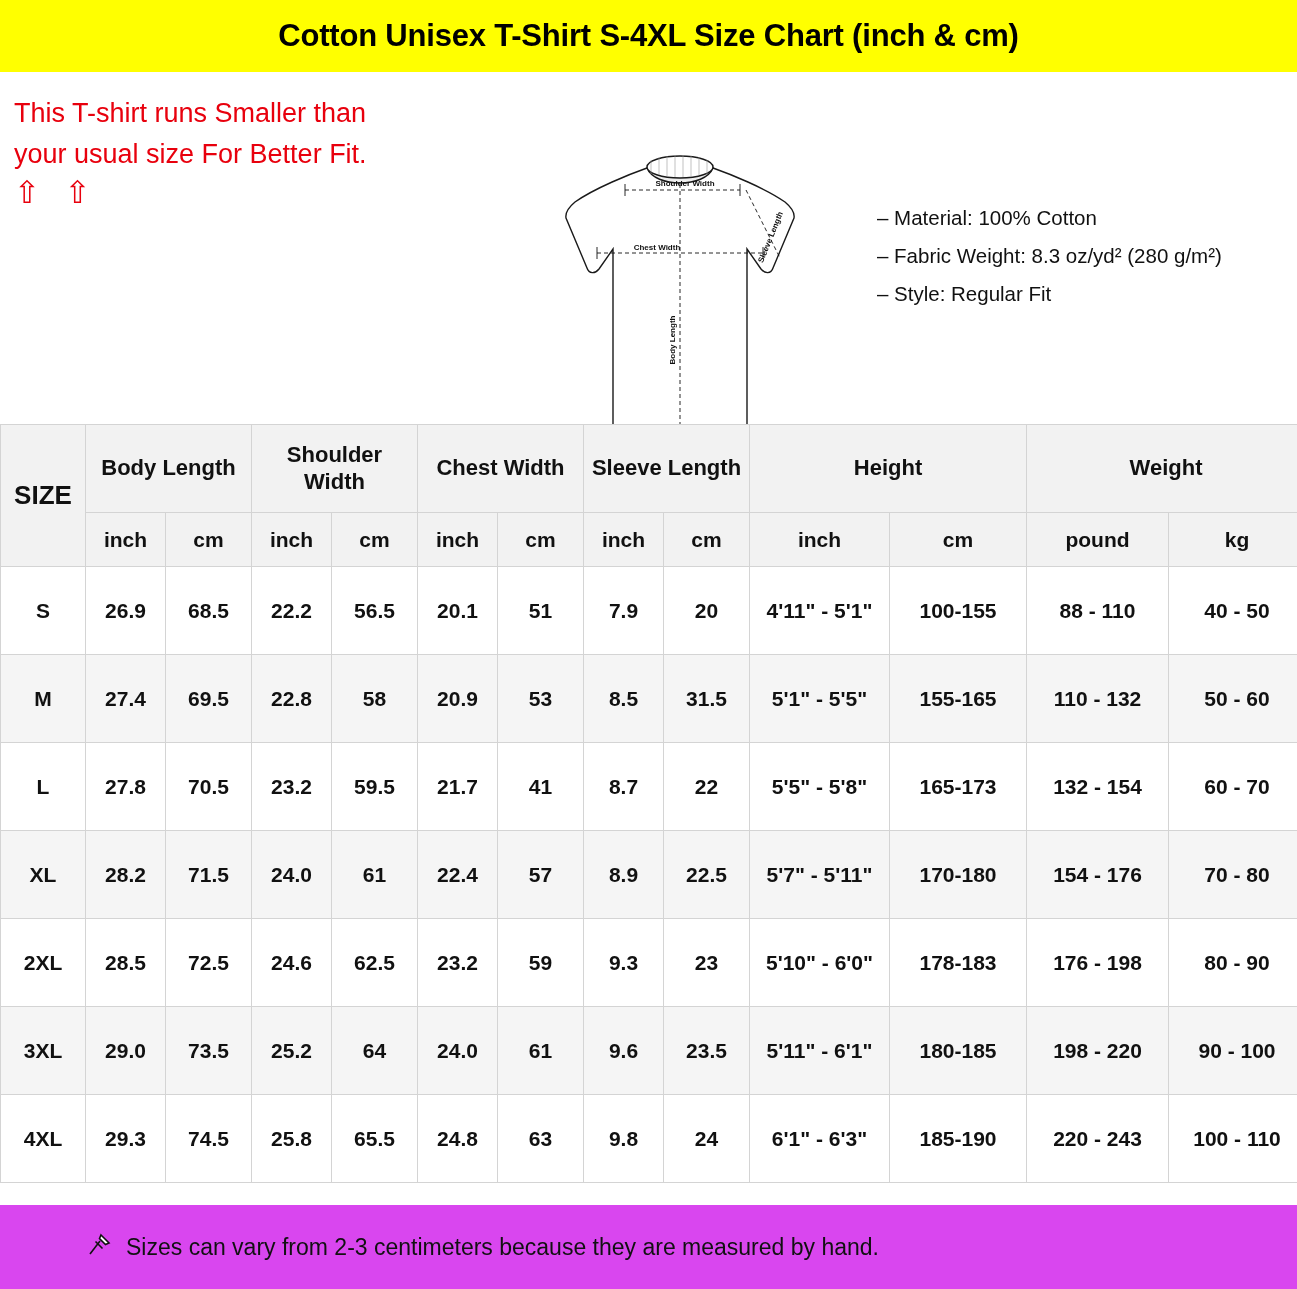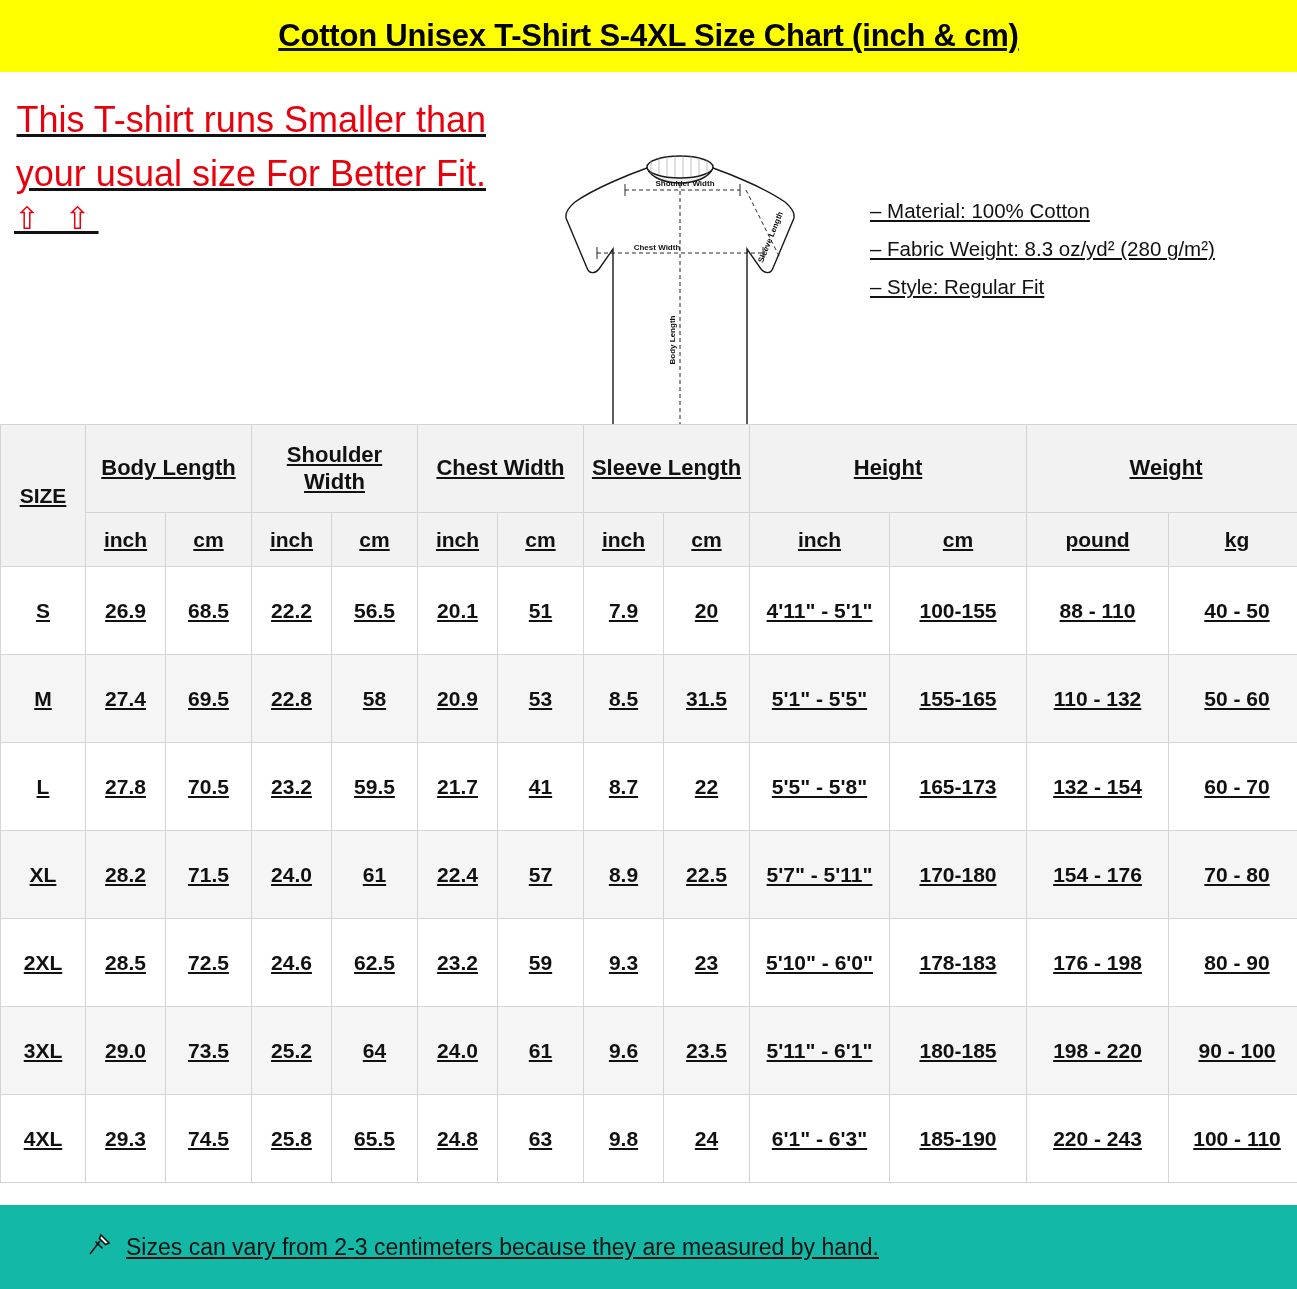--- a/index.html
+++ b/index.html
@@ -5,21 +5,21 @@
   * { box-sizing: border-box; }
   html, body { margin: 0; padding: 0; }
   body {
     width: 1297px;
     height: 1289px;
     background: #ffffff;
     font-family: "Liberation Sans", sans-serif;
     color: #111111;
     overflow: hidden;
   }
-  .page { width: 1297px; height: 1289px; position: relative; display: flex; flex-direction: column; text-decoration: underline; }
+  .page { width: 1297px; height: 1289px; position: relative; display: flex; flex-direction: column; }
 
   
   .title-bar {
     background: #ffff00;
     height: 72px;
     display: flex;
     align-items: center;
     justify-content: center;
   }
   .title-bar h1 {
@@ -36,24 +36,23 @@
     display: flex;
     padding: 0;
   }
   .notice {
     width: 500px;
     padding: 22px 14px 0 14px;
   }
   .notice p {
     margin: 0 0 2px 0;
     color: #e8000d;
-    font-size: 36px;
+    font-size: 27px;
     line-height: 1.45;
     font-weight: normal;
-    text-align: right;
   }
   .arrows {
     color: #e8000d;
     font-size: 31px;
     line-height: 1.1;
     letter-spacing: 8px;
     margin-top: 2px;
   }
 
   .shirt-wrap {
@@ -61,21 +60,21 @@
     display: flex;
     align-items: flex-start;
     justify-content: center;
     padding-top: 78px;
   }
 
   .specs {
     flex: 1;
     padding: 124px 20px 0 10px;
   }
-  .specs ul { list-style: none; margin: 0; padding: 0; }
+  .specs ul { list-style: none; margin: 7px; padding: 0; }
   .specs li {
     font-size: 20.5px;
     line-height: 1.42;
     margin-bottom: 9px;
     color: #111;
     white-space: normal;
   }
 
   
   .table-area { flex: 1; }
@@ -89,21 +88,21 @@
     text-align: center;
     font-size: 21px;
     color: #111;
   }
   thead th {
     background: #f2f2f2;
     font-weight: bold;
   }
   th.grp { font-size: 22px; height: 88px; padding: 0 2px; line-height: 1.2; }
   th.unit { font-size: 21px; height: 54px; font-weight: bold; }
-  th.size-head { font-size: 21px; font-weight: bold; }
+  th.size-head { font-size: 26px; font-weight: bold; }
   tbody td { height: 88px; font-weight: bold; }
   tbody tr:nth-child(odd) td { background: #ffffff; }
   tbody tr:nth-child(even) td { background: #f5f5f5; }
   td.size-cell { font-weight: bold; }
 
   
   col.c-size { width: 85px; }
   col.c-in   { width: 80px; }
   col.c-cm   { width: 86px; }
   col.c-hin  { width: 140px; }
@@ -111,21 +110,21 @@
   col.c-lb   { width: 142px; }
   col.c-kg   { width: 137px; }
 
   
   .footer {
     height: 84px;
     display: flex;
     align-items: center;
     padding-left: 86px;
     gap: 14px;
-    background: #14b8a6;
+    background: #d946ef;
     text-align: center;
   }
   .footer .note {
     font-size: 23px;
     color: #111;
     font-weight: normal;
   }
   .pin-icon { flex: 0 0 auto; }
 
   

